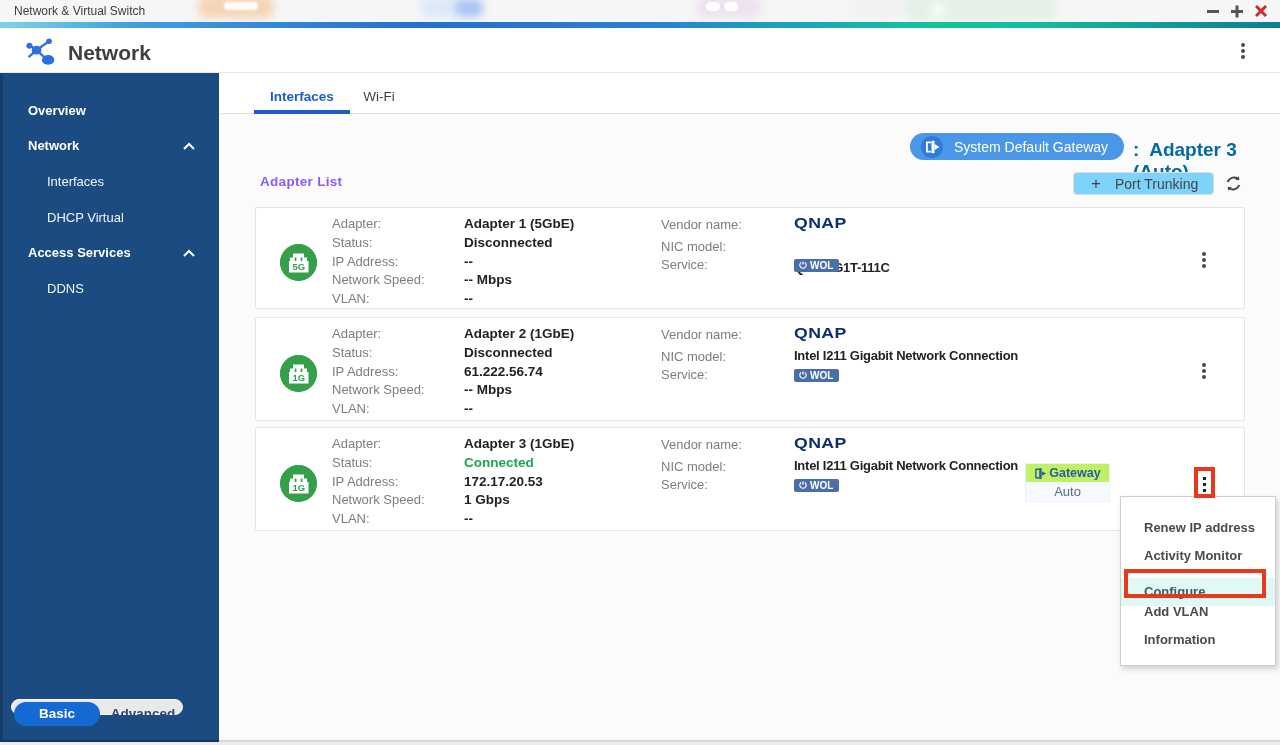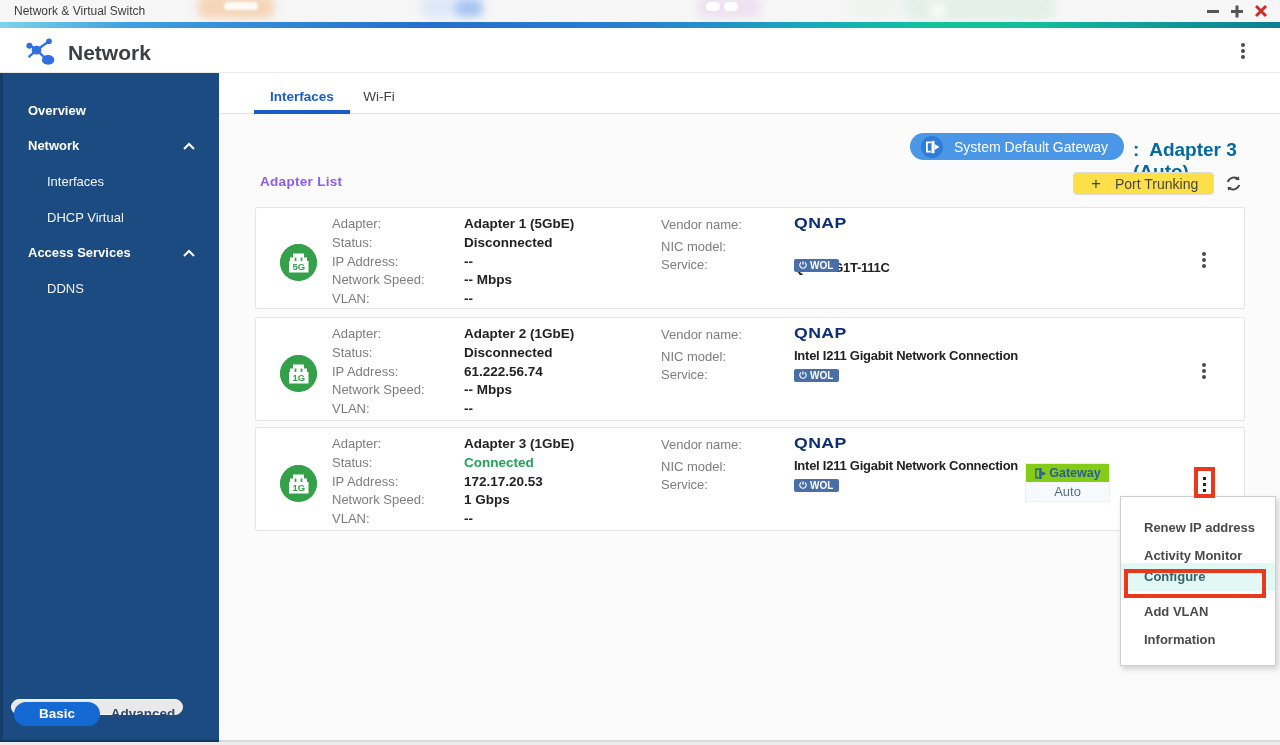--- a/index.html
+++ b/index.html
@@ -48,21 +48,21 @@
 #tab1u { position:absolute; left:35px; top:37px; width:96px; height:4px; background:#1a5dc8; }
 #tab2 { left:125px; width:70px; text-align:center; color:#3f3f3f; }
 
 
 #gwpill { left:910px; top:133px; width:214px; height:27px; border-radius:14px; background:#4a97e8; color:#ffffff;
   font-size:14px; display:flex; align-items:center; }
 #gwlabel { left:1132px; top:138px; font-size:19px; font-weight:bold; color:#0369a1; }
 
 
 #adlist { left:41px; top:101px; font-size:13.5px; font-weight:bold; color:#8b5cf6; letter-spacing:0.3px; }
-#ptbtn { left:854px; top:99px; width:141px; height:23px; background:#fde047; border:1px solid #dcdcdc; border-radius:4px;
+#ptbtn { left:854px; top:99px; width:141px; height:23px; background:#7dd3fc; border:1px solid #dcdcdc; border-radius:4px;
   color:#454545; font-size:14px; text-align:left; padding-left:17px; line-height:21px; }
 
 
 .card { position:absolute; left:36px; width:990px; background:#ffffff; border:1px solid #e5e5e5; border-radius:2px; }
 .cicon { position:absolute; left:24px; width:37px; height:37px; border-radius:50%; background:#34a14a; }
 .lblcol { position:absolute; left:76px; top:7px; font-size:13px; color:#7d7d7d; line-height:18.8px; }
 .valcol { position:absolute; left:208px; top:7px; font-size:13.5px; color:#222; font-weight:bold; line-height:18.8px; }
 .lblcol2 { position:absolute; left:405px; font-size:13px; color:#7d7d7d; }
 .lblcol2 div { position:absolute; left:0; white-space:nowrap; }
 .valcol2 { position:absolute; left:538px; }
@@ -70,28 +70,28 @@
 .qnap { font-weight:bold; color:#0c2e72; font-size:14.5px; transform:scaleX(1.22); transform-origin:left center; letter-spacing:0.3px; font-family:"Liberation Sans",sans-serif; }
 .nicm { font-size:13px; color:#222; font-weight:bold; letter-spacing:-0.25px; }
 .wol { display:inline-flex; align-items:center; background:#4a6fa8; color:#fff; border-radius:2px; font-size:10px; font-weight:bold;
   height:13px; padding:0 6px 0 5px; }
 .wol svg { margin-right:3px; }
 .ckebab { position:absolute; left:946px; }
 .green { color:#1fa356; }
 
 
 #gwchip { left:1025px; top:463px; width:85px; border:1px solid #eceff5; }
-#gwchip .r1 { background:#84cc16; color:#2b5d9d; font-weight:bold; font-size:12.5px; height:18px; line-height:18px; text-align:center; }
+#gwchip .r1 { background:#bef264; color:#2b5d9d; font-weight:bold; font-size:12.5px; height:18px; line-height:18px; text-align:center; }
 #gwchip .r2 { background:#f6f9fd; color:#5a6e87; font-size:13px; height:19px; line-height:19px; text-align:center; }
 
 
 #menu { left:1120px; top:496px; width:156px; height:170px; background:#ffffff; border:1px solid #cfcfcf;
   box-shadow:2px 3px 6px rgba(0,0,0,0.18);font-weight:bold; }
 .mitem { position:absolute; left:0; width:154px; height:28px; line-height:28px; padding-left:23px; font-size:13px; color:#4a4a4a; }
-#mconf { top:66px; height:27.5px; line-height:27.5px; background:#e2f8f5; color:#39606b; }
+#mconf { top:81px; height:27.5px; line-height:27.5px; background:#e2f8f5; color:#39606b; }
 
 #redkebab { left:1194px; top:467px; width:21px; height:31px; border:4px solid #e8391c; background:#ffffff; }
 #redconf { left:1124px; top:569px; width:142px; height:29px; border:4px solid #e8391c; }
 </style>
 </head>
 <body>
 
 <div id="desktop" class="abs">
   <div class="blob" style="left:198px;top:-4px;width:76px;height:22px;background:#f6c9a0;opacity:0.75;"></div>
   <div class="blob" style="left:224px;top:2px;width:34px;height:8px;background:#ffffff;opacity:0.9;filter:blur(1px);"></div>

